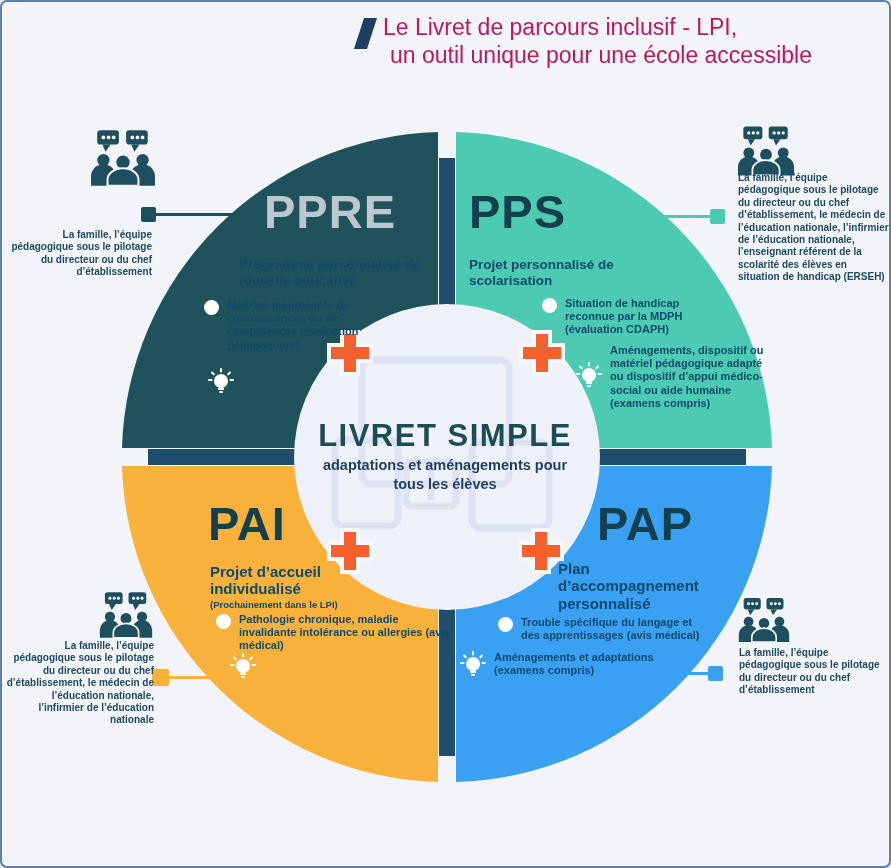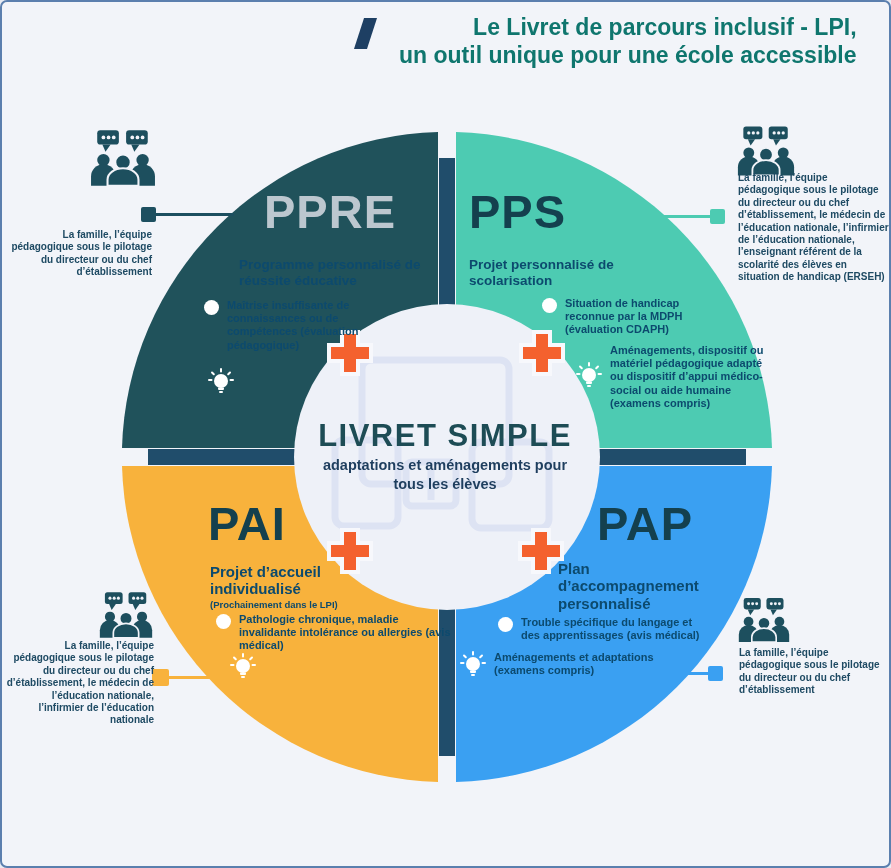--- a/index.html
+++ b/index.html
@@ -5,22 +5,22 @@
   * { margin:0; padding:0; box-sizing:border-box; }
   body { font-family:"Liberation Sans","DejaVu Sans",sans-serif; background:#e8ebf2; }
   .canvas {
     position:relative; width:891px; height:868px;
     background:#f2f4f9; border:2px solid #5b7fae; border-radius:7px; overflow:hidden;
   }
   .abs { position:absolute; }
 
   
   .slash { width:13px; height:31px; background:#1e3f63; transform:skewX(-18deg); }
-  .title { color:#0f766e; font-weight:bold; font-size:23px; line-height:1.22;text-align:right; }
-  .title .l2 { margin-left:16px; }
+  .title { color:#be185d; font-weight:normal; font-size:23px; line-height:1.22; }
+  .title .l2 { margin-left:7px; }
 
   
   .acronym { font-weight:bold; font-size:47px; letter-spacing:1px; line-height:1; }
   .ac-light { color:#bcc7cf; }
   .ac-dark  { color:#14404e; }
 
   
   .q-sub { font-weight:bold; font-size:13.5px; line-height:1.15; }
   .q-note { font-weight:bold; font-size:9.5px; }
   .q-item { display:flex; gap:8px; font-weight:bold; font-size:11px; line-height:1.2; }

